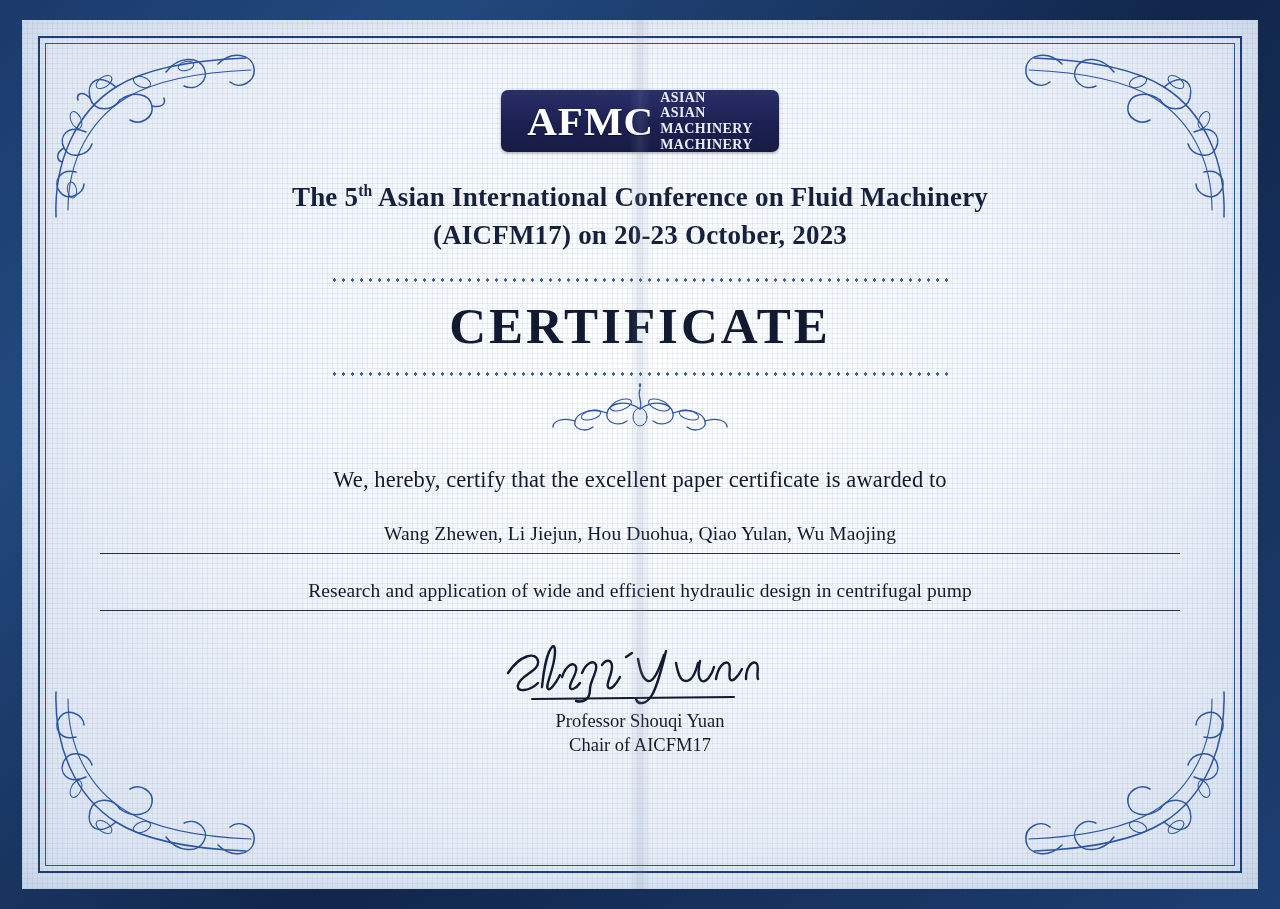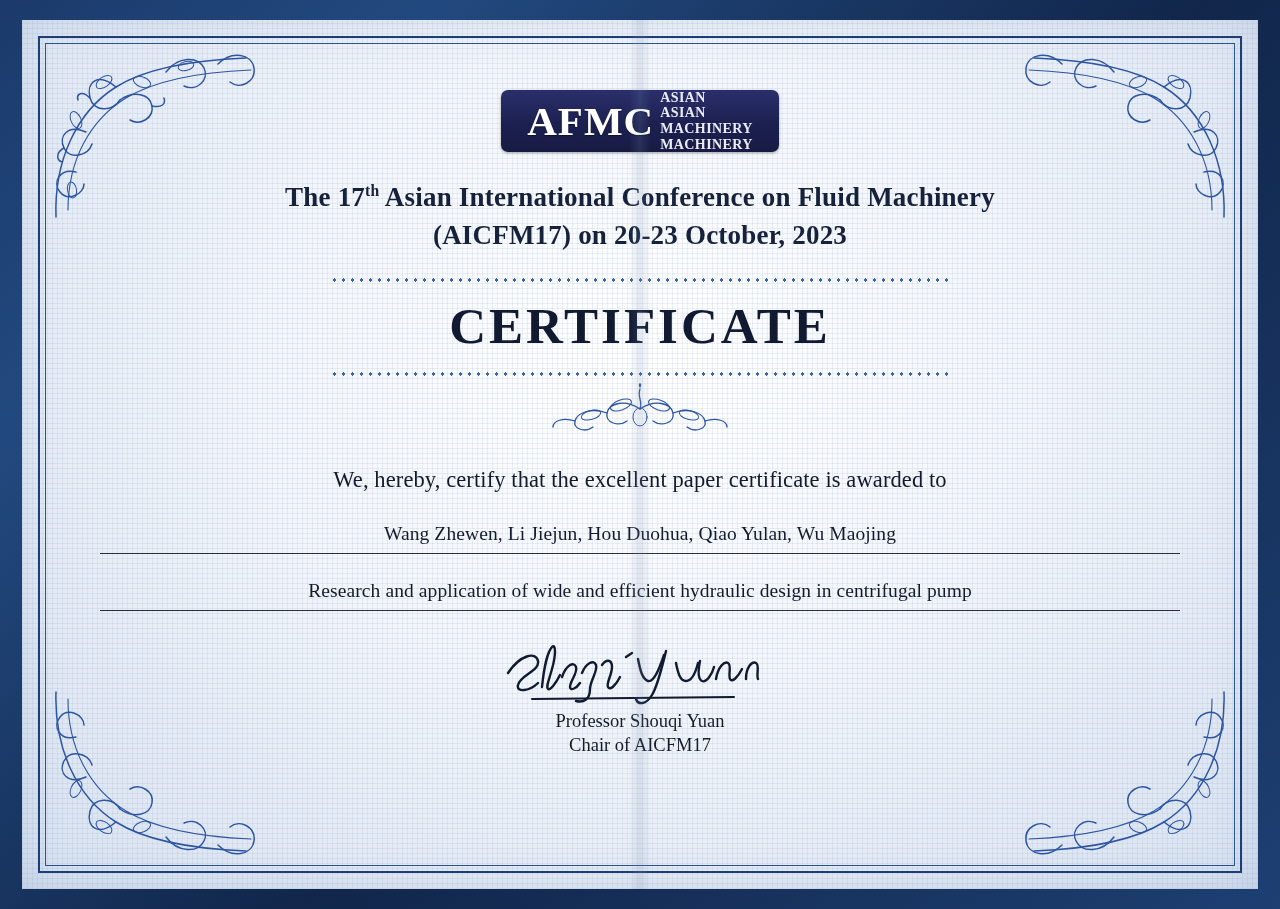--- a/index.html
+++ b/index.html
@@ -311,21 +311,21 @@
           <span id="logo-sub">
             <span>ASIAN</span><br>
             <span>ASIAN</span><br>
             <span>MACHINERY</span><br>
             <span>MACHINERY</span>
           </span>
         </div>
       </div>
 
       <div id="conference-title">
-        <span class="conf-line"><span>The 17</span><sup>th</sup><span> Asian International Conference on Fluid Machinery</span></span>
+        <span class="conf-line"><span>The 5</span><sup>th</sup><span> Asian International Conference on Fluid Machinery</span></span>
         <span class="conf-line">(AICFM17) on 20-23 October, 2023</span>
       </div>
 
       <div class="dotted-rule" id="dotted-rule-top"></div>
 
       <div id="certificate-word">CERTIFICATE</div>
 
       <div class="dotted-rule" id="dotted-rule-bottom"></div>
 
       <div id="flourish-divider">

